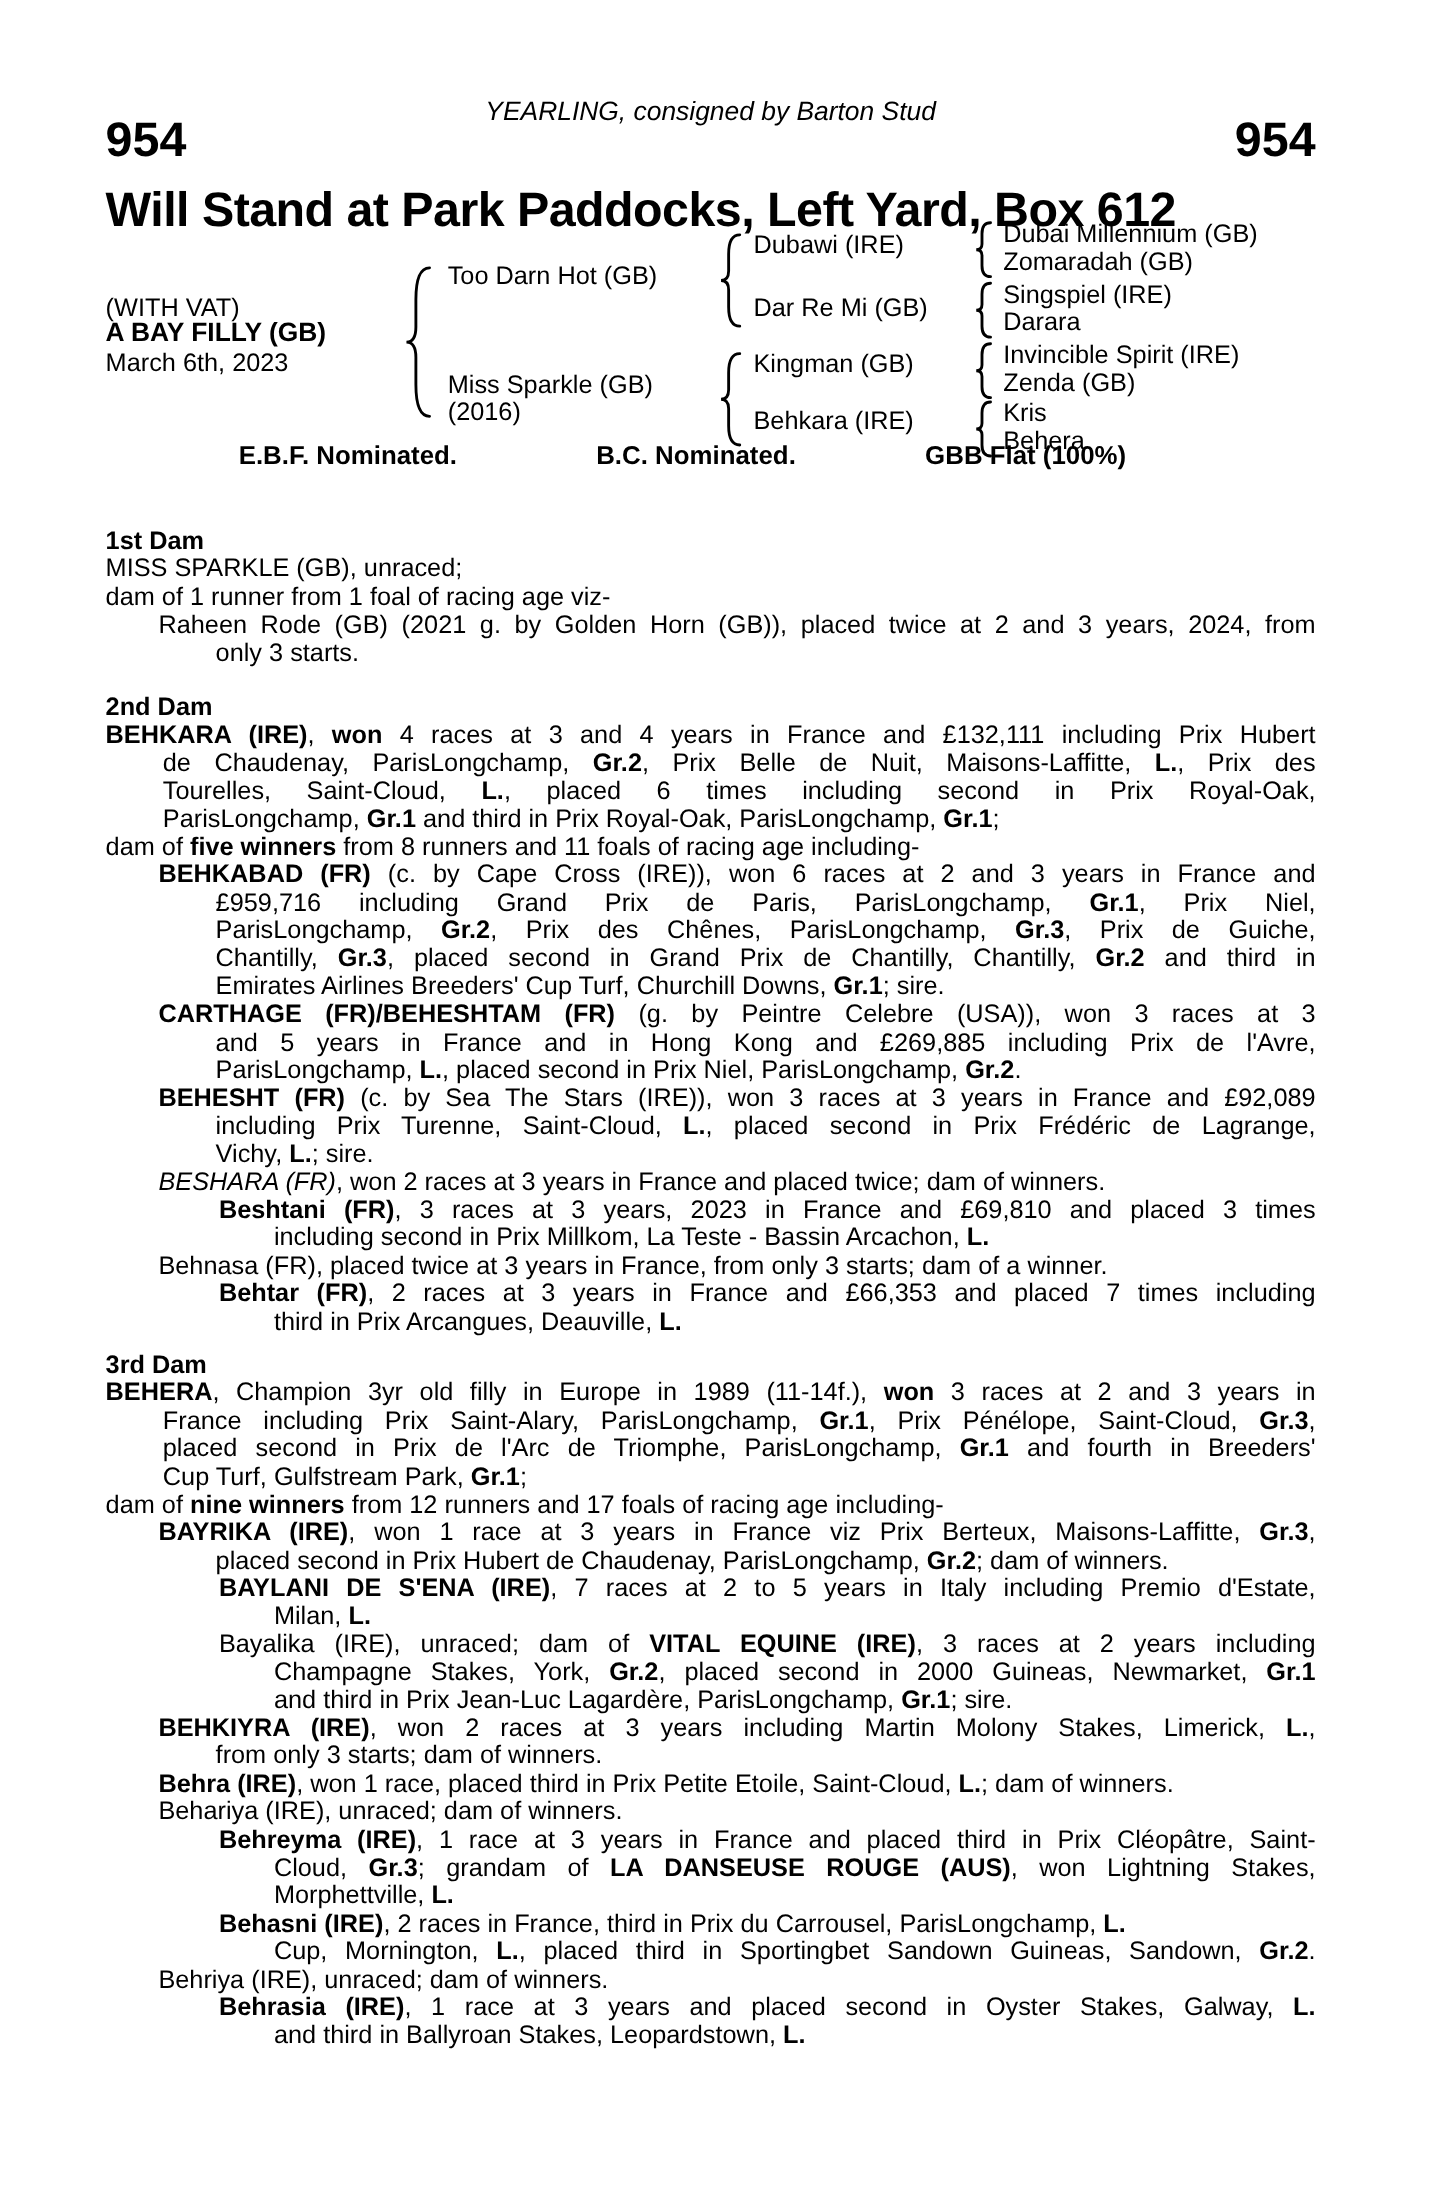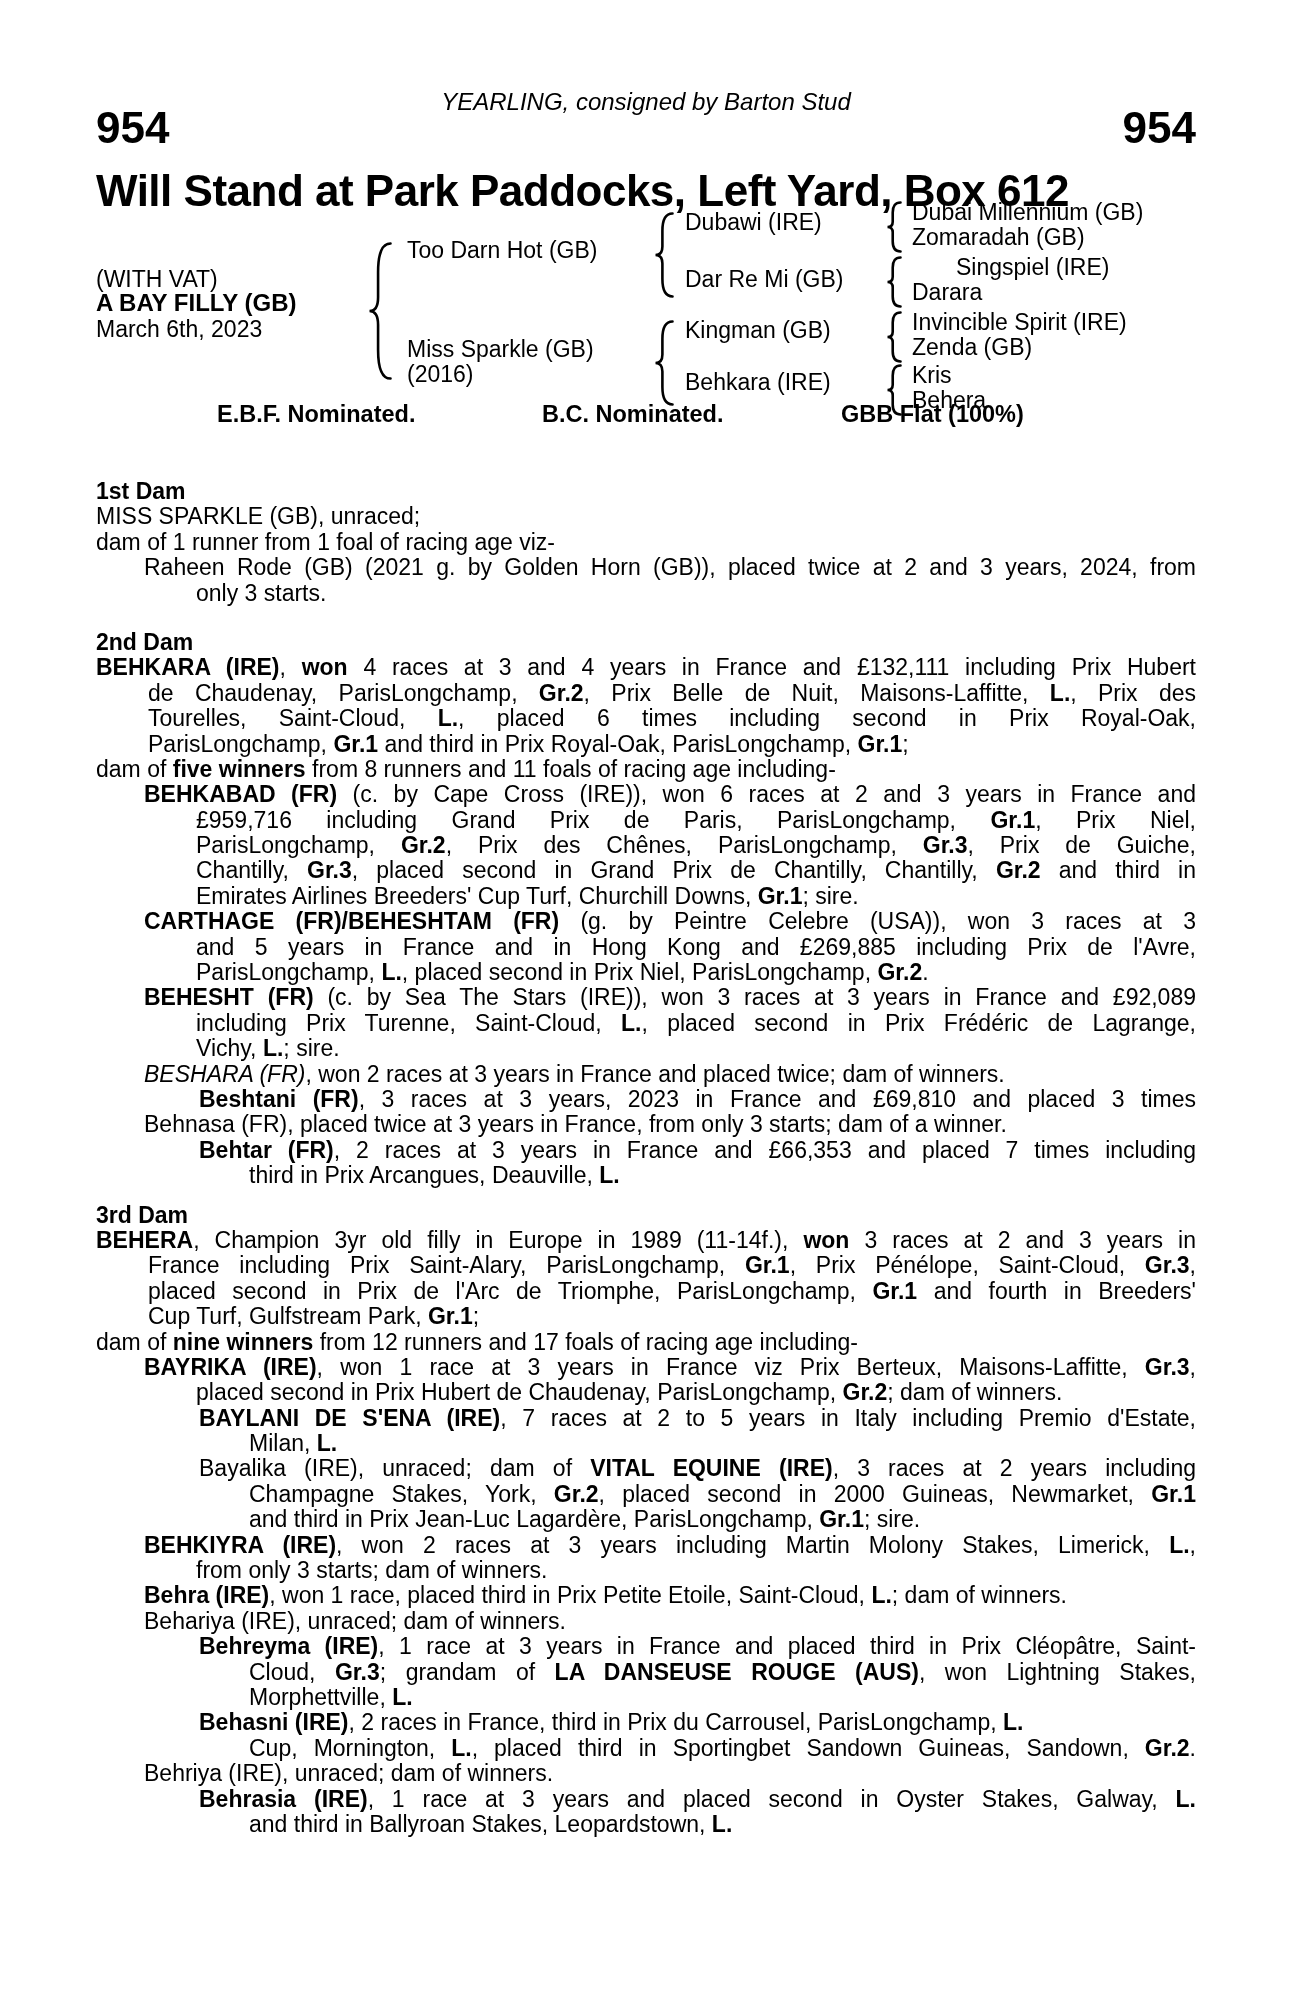--- a/index.html
+++ b/index.html
@@ -50,21 +50,21 @@
     <div class="abs ped" style="left:407px; top:337px;">Miss Sparkle (GB)</div>
     <div class="abs ped" style="left:407px; top:362px;">(2016)</div>
 
     <div class="abs ped" style="left:685px; top:210px;">Dubawi (IRE)</div>
     <div class="abs ped" style="left:685px; top:267px;">Dar Re Mi (GB)</div>
     <div class="abs ped" style="left:685px; top:318px;">Kingman (GB)</div>
     <div class="abs ped" style="left:685px; top:370px;">Behkara (IRE)</div>
 
     <div class="abs ped" style="left:912px; top:200px;">Dubai Millennium (GB)</div>
     <div class="abs ped" style="left:912px; top:225px;">Zomaradah (GB)</div>
-    <div class="abs ped" style="left:956px; top:255px;">Singspiel (IRE)</div>
+    <div class="abs ped" style="left:912px; top:255px;">Singspiel (IRE)</div>
     <div class="abs ped" style="left:912px; top:280px;">Darara</div>
     <div class="abs ped" style="left:912px; top:310px;">Invincible Spirit (IRE)</div>
     <div class="abs ped" style="left:912px; top:335px;">Zenda (GB)</div>
     <div class="abs ped" style="left:912px; top:363px;">Kris</div>
     <div class="abs ped" style="left:912px; top:388px;">Behera</div>
   </div>
 
   <div class="abs nominations">
     <span class="nom" style="left:217px;">E.B.F. Nominated.</span>
     <span class="nom" style="left:542px;">B.C. Nominated.</span>
@@ -89,20 +89,21 @@
       <div class="line" style="padding-left: 100px;"><span>Chantilly, </span><span class="b">Gr.3</span><span>, placed second in Grand Prix de Chantilly, Chantilly, </span><span class="b">Gr.2</span><span> and third in</span></div>
       <div class="line last" style="padding-left: 100px;"><span>Emirates Airlines Breeders' Cup Turf, Churchill Downs, </span><span class="b">Gr.1</span><span>; sire.</span></div>
       <div class="line" style="padding-left: 48px;"><span class="b">CARTHAGE (FR)/BEHESHTAM (FR)</span><span> (g. by Peintre Celebre (USA)), won 3 races at 3</span></div>
       <div class="line" style="padding-left: 100px;"><span>and 5 years in France and in Hong Kong and £269,885 including Prix de l'Avre,</span></div>
       <div class="line last" style="padding-left: 100px;"><span>ParisLongchamp, </span><span class="b">L.</span><span>, placed second in Prix Niel, ParisLongchamp, </span><span class="b">Gr.2</span><span>.</span></div>
       <div class="line" style="padding-left: 48px;"><span class="b">BEHESHT (FR)</span><span> (c. by Sea The Stars (IRE)), won 3 races at 3 years in France and £92,089</span></div>
       <div class="line" style="padding-left: 100px;"><span>including Prix Turenne, Saint-Cloud, </span><span class="b">L.</span><span>, placed second in Prix Frédéric de Lagrange,</span></div>
       <div class="line last" style="padding-left: 100px;"><span>Vichy, </span><span class="b">L.</span><span>; sire.</span></div>
       <div class="line last" style="padding-left: 48px;"><span class="i">BESHARA (FR)</span><span>, won 2 races at 3 years in France and placed twice; dam of winners.</span></div>
       <div class="line" style="padding-left: 103px;"><span class="b">Beshtani (FR)</span><span>, 3 races at 3 years, 2023 in France and £69,810 and placed 3 times</span></div>
+      <div class="line last" style="padding-left: 153px;"><span>including second in Prix Millkom, La Teste - Bassin Arcachon, </span><span class="b">L.</span></div>
       <div class="line last" style="padding-left: 48px;"><span>Behnasa (FR), placed twice at 3 years in France, from only 3 starts; dam of a winner.</span></div>
       <div class="line" style="padding-left: 103px;"><span class="b">Behtar (FR)</span><span>, 2 races at 3 years in France and £66,353 and placed 7 times including</span></div>
       <div class="line last" style="padding-left: 153px;"><span>third in Prix Arcangues, Deauville, </span><span class="b">L.</span></div>
       <div class="sec-heading" style="margin-top: 14px;">3rd Dam</div>
       <div class="line" style="padding-left: 0px;"><span class="b">BEHERA</span><span>, Champion 3yr old filly in Europe in 1989 (11-14f.), </span><span class="b">won</span><span> 3 races at 2 and 3 years in</span></div>
       <div class="line" style="padding-left: 52px;"><span>France including Prix Saint-Alary, ParisLongchamp, </span><span class="b">Gr.1</span><span>, Prix Pénélope, Saint-Cloud, </span><span class="b">Gr.3</span><span>,</span></div>
       <div class="line" style="padding-left: 52px;"><span>placed second in Prix de l'Arc de Triomphe, ParisLongchamp, </span><span class="b">Gr.1</span><span> and fourth in Breeders'</span></div>
       <div class="line last" style="padding-left: 52px;"><span>Cup Turf, Gulfstream Park, </span><span class="b">Gr.1</span><span>;</span></div>
       <div class="line last" style="padding-left: 0px;"><span>dam of </span><span class="b">nine winners</span><span> from 12 runners and 17 foals of racing age including-</span></div>
       <div class="line" style="padding-left: 48px;"><span class="b">BAYRIKA (IRE)</span><span>, won 1 race at 3 years in France viz Prix Berteux, Maisons-Laffitte, </span><span class="b">Gr.3</span><span>,</span></div>

